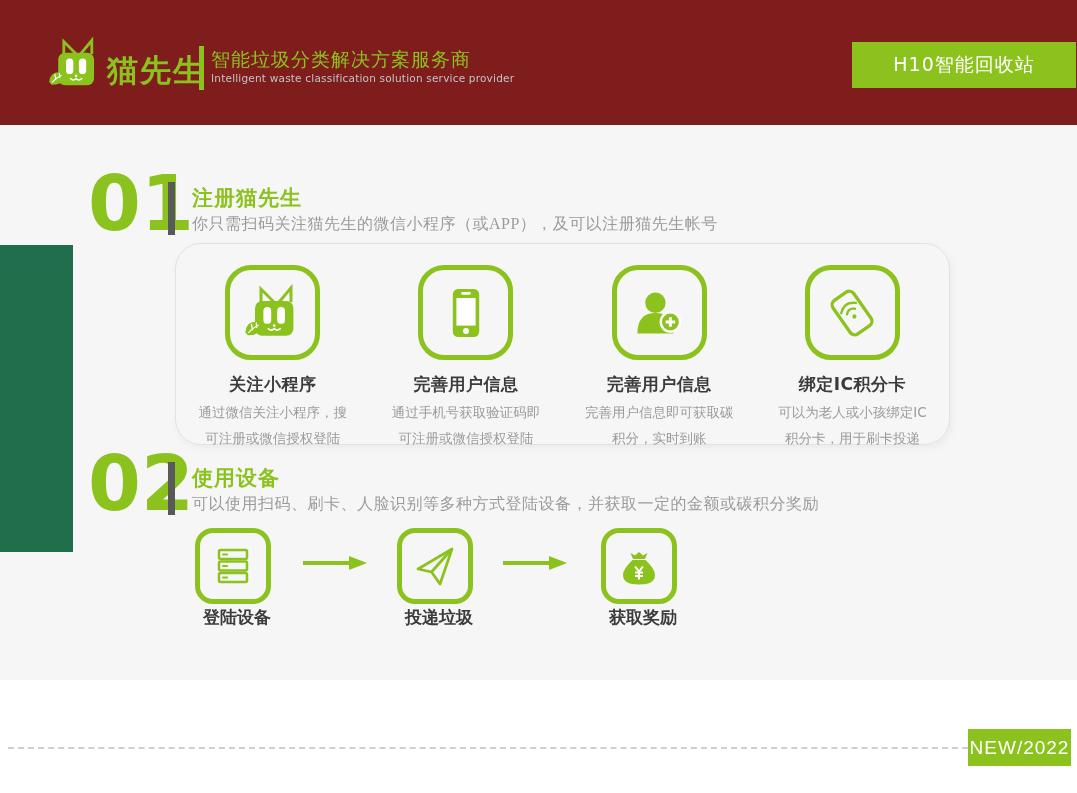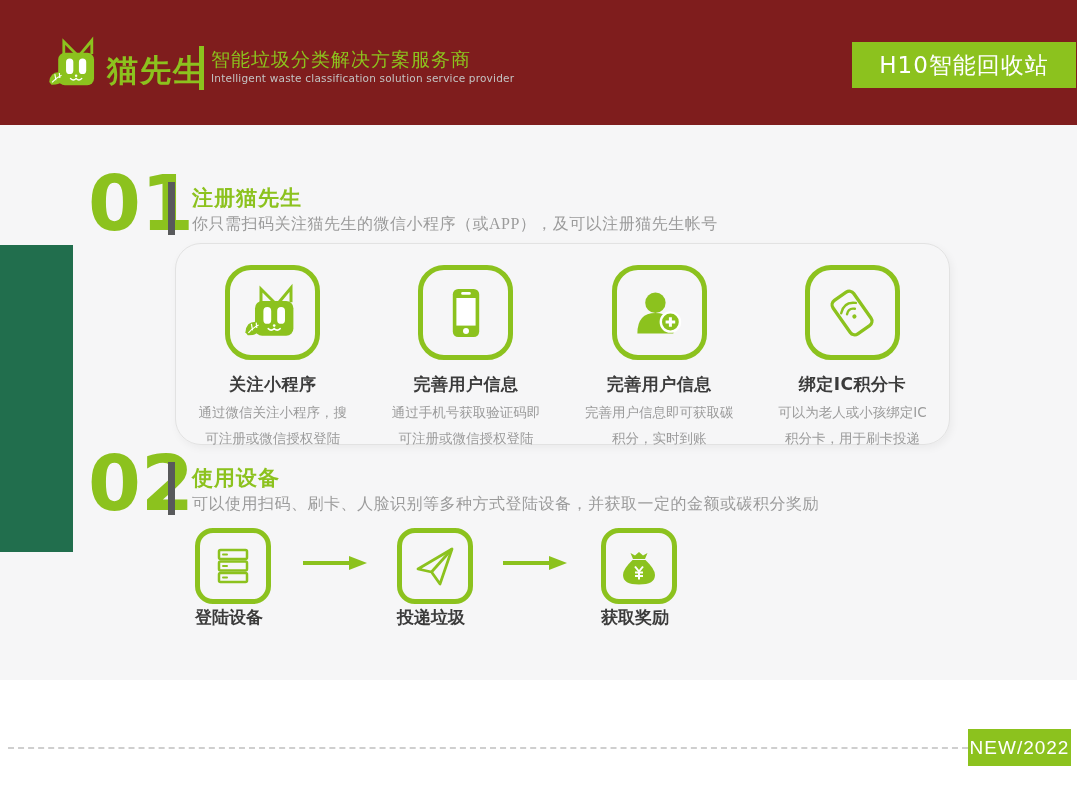--- a/index.html
+++ b/index.html
@@ -12,21 +12,21 @@
   .page{position:relative;width:1077px;height:793px;background:#fff;overflow:hidden;}
 
   
   .header{position:absolute;left:0;top:0;width:1077px;height:125px;background:#7f1d1d;}
   .logo-cat{position:absolute;left:47px;top:36px;width:56px;height:56px;color:var(--green);}
   .logo-text{position:absolute;left:107px;top:50px;font-size:31px;font-weight:bold;color:var(--green);letter-spacing:2px;}
   .logo-divider{position:absolute;left:199px;top:46px;width:5px;height:44px;background:var(--green);}
   .tagline-cn{position:absolute;left:211px;top:47px;font-size:19px;color:var(--green);letter-spacing:1px;}
   .tagline-en{position:absolute;left:211px;top:72px;font-size:10.5px;color:#c3c3c3;letter-spacing:.2px;}
   .h10-badge{position:absolute;left:852px;top:42px;width:224px;height:46px;background:var(--green);
-    color:var(--white);font-size:23px;display:flex;align-items:center;justify-content:center;letter-spacing:1px;}
+    color:var(--white);font-size:19px;display:flex;align-items:center;justify-content:center;letter-spacing:1px;}
 
   
   .main{position:absolute;left:0;top:125px;width:1077px;height:555px;background:var(--panel);}
   .accent-block{position:absolute;left:0;top:120px;width:73px;height:307px;background:var(--dark-green);}
 
   .sec-num{position:absolute;left:88px;font-size:76px;font-weight:bold;color:var(--green);line-height:1;}
   .num-bar{position:absolute;left:168px;width:7px;height:53px;background:var(--bar);}
   .sec-title{position:absolute;left:192px;font-size:21px;font-weight:bold;color:var(--green);letter-spacing:1px;}
   .sec-sub{position:absolute;left:192px;font-size:16px;color:var(--muted);letter-spacing:.5px;font-family:Liberation Serif, serif;}
 
@@ -41,21 +41,21 @@
   .icon-box{width:95px;height:95px;margin:0 auto;border:5px solid var(--green);border-radius:26px;
     display:flex;align-items:center;justify-content:center;color:var(--green);background:transparent;}
   .icon-box svg{width:60px;height:60px;}
   .card-title{margin-top:13px;font-size:17px;font-weight:bold;color:var(--title);letter-spacing:.5px;}
   .card-desc{margin-top:3px;font-size:13.5px;line-height:26px;color:var(--muted);}
 
   
   .step-box{position:absolute;top:403px;width:76px;height:76px;border:5px solid var(--green);border-radius:18px;
     display:flex;align-items:center;justify-content:center;color:var(--green);}
   .step-box svg{width:50px;height:50px;}
-  .step-label{position:absolute;top:481px;width:76px;text-align:left;font-size:17px;font-weight:bold;color:var(--title);}
+  .step-label{position:absolute;top:481px;width:76px;text-align:right;font-size:17px;font-weight:bold;color:var(--title);}
   .box-1,.label-1{left:195px;} .box-2,.label-2{left:397px;} .box-3,.label-3{left:601px;}
   .flow-arrow{position:absolute;top:430px;width:64px;height:16px;color:var(--green);}
   .arrow-1{left:303px;} .arrow-2{left:503px;}
 
   
   .footer{position:absolute;left:8px;top:680px;width:866px;height:113px;background:#fff;}
   .dash-line{position:absolute;left:0;top:67px;width:960px;border-top:2px dashed var(--dash);}
   .new-badge{position:absolute;left:960px;top:49px;width:103px;height:37px;background:var(--green);
     color:var(--white);font-size:19px;display:flex;align-items:center;justify-content:center;letter-spacing:1px;
     font-family:"Liberation Sans",sans-serif;}

